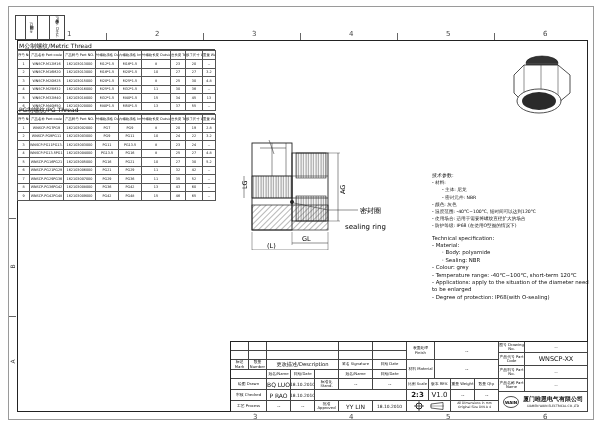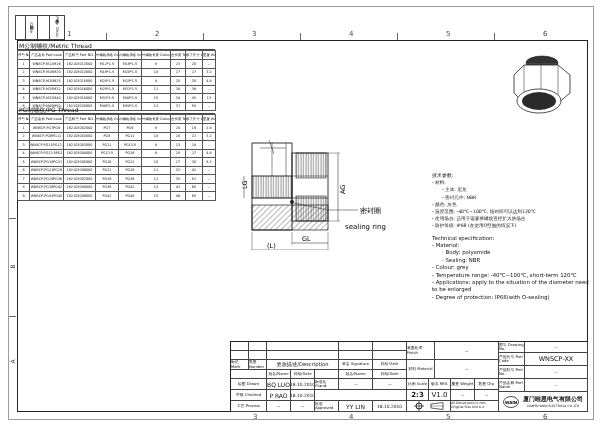--- a/index.html
+++ b/index.html
@@ -28,21 +28,21 @@
 
   .drawing { position: absolute; left: 240px; top: 140px; width: 175px; height: 110px; }
   .product-3d { position: absolute; left: 500px; top: 45px; width: 80px; height: 75px; }
 
   .specs { position: absolute; left: 432px; top: 172px; width: 160px; font-size: 5px; line-height: 7.2px; }
   .specs .cn-line { font-size: 4.6px; }
   .specs .en { margin-top: 5px; font-size: 5.4px; line-height: 7.4px; }
   .indent1 { padding-left: 10px; }
 
   .title-block { position: absolute; left: 230px; top: 341px; width: 357px; height: 70px; border-top: 1px solid #222; border-left: 1px solid #222; }
-  .tb-cell { position: absolute; border-right: 0.6px solid #444; border-bottom: 0.6px solid #444; display: flex; flex-direction: column; align-items: center; justify-content: center; overflow: hidden; }
+  .tb-cell { position: absolute; border-right: 0.6px solid #444; border-bottom: 0.6px solid #444; display: flex; flex-direction: column; align-items: center; justify-content: center; text-align: center; overflow: hidden; }
   .small { font-size: 3.8px; line-height: 4.2px; }
   .med { font-size: 5.2px; }
   .big { font-size: 7px; }
   .logo-text { font-size: 6px; font-weight: bold; }
   .logo-sub { font-size: 3px; }
 </style>
 </head>
 <body>
 
 <div class="sheet-outer"></div>

